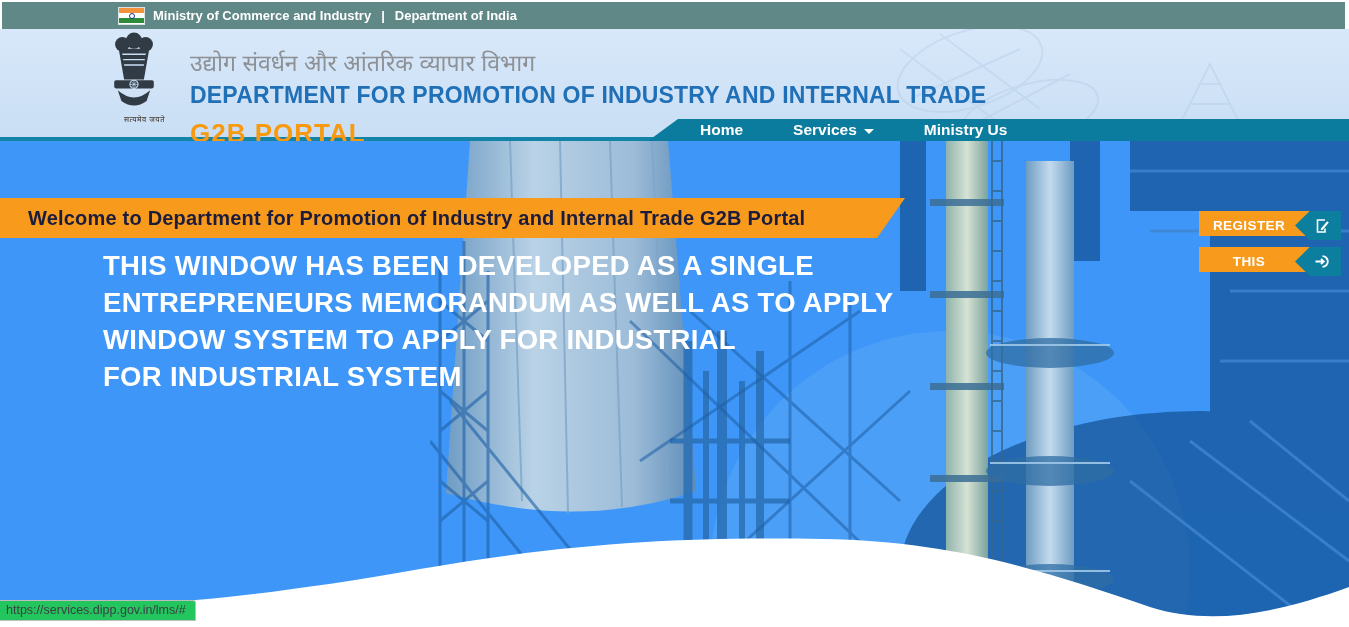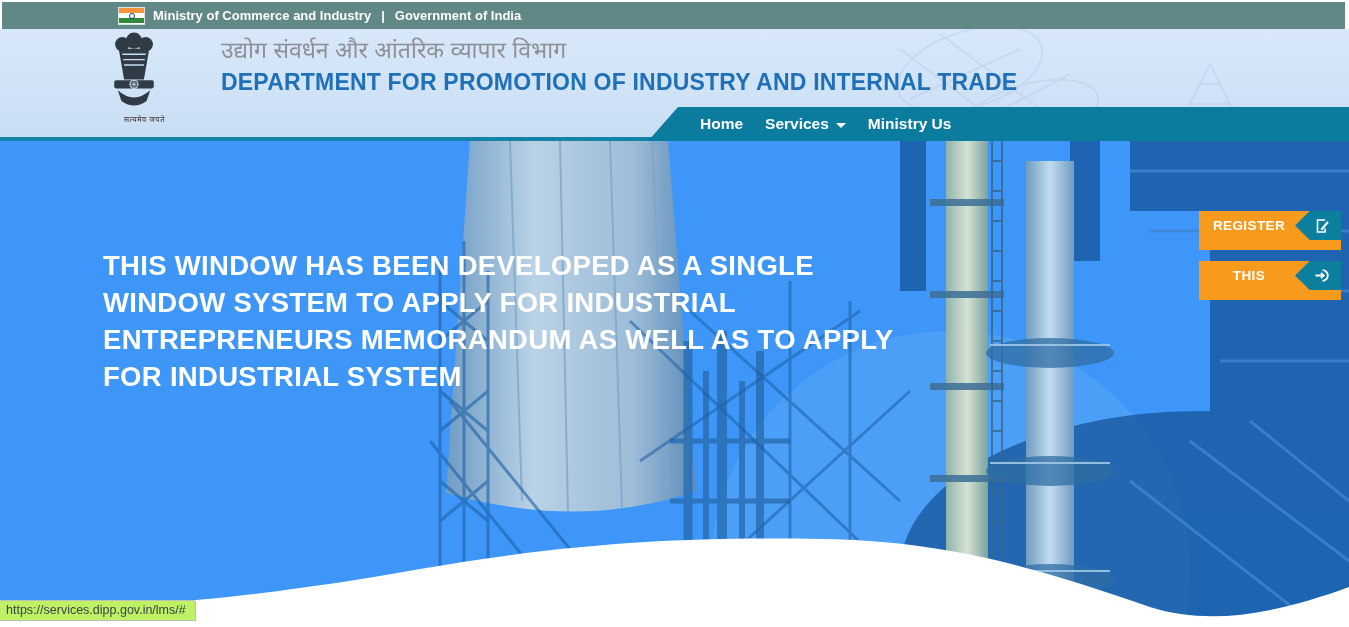--- a/index.html
+++ b/index.html
@@ -26,31 +26,31 @@
 
   
   .header {
     position:absolute; top:29px; left:0; right:0; height:112px;
     background:linear-gradient(#d8e8fa,#c9def4);
     border-bottom:4px solid #1384a8;
   }
   .emblem { position:absolute; left:103px; top:3px; width:62px; height:102px; text-align:right; }
   .emblem svg { display:block; margin:0 auto; }
   .emblem-caption { font-size:7.5px; color:#3d3227; letter-spacing:.5px; margin-top:-2px; }
-  .titles { position:absolute; left:190px; top:5px;margin-left:31px; }
+  .titles { position:absolute; left:190px; top:18px; }
   .dept-hindi   { font-size:23px; color:#8d9094; line-height:32px; }
   .dept-english { font-size:23px; font-weight:bold; color:#2070b8; letter-spacing:.2px; margin-top:3px; }
   .portal-title { font-size:26px; font-weight:bold; color:#f8990f; letter-spacing:1px; margin-top:9px; }
   .header-watermark { position:absolute; left:880px; top:0; width:400px; height:104px; opacity:.5; }
 
   
   .nav {
-    position:absolute; right:0; bottom:-4px; left:648px; height:34px;
+    position:absolute; right:0; bottom:-4px; left:648px; height:22px;
     background:#0b7c9e; clip-path:polygon(30px 0, 100% 0, 100% 100%, 0 100%);
-    display:flex; align-items:center; gap:22px; padding-left:52px;
+    display:flex; align-items:center; gap:50px; padding-left:52px;
   }
   .nav-item { color:#ffffff; font-size:15.5px; font-weight:bold; cursor:pointer;
               display:flex; align-items:center; gap:7px; }
   .caret { width:0; height:0; border-left:5px solid transparent;
            border-right:5px solid transparent; border-top:5px solid #ffffff; margin-top:2px; }
 
   
   .hero { position:absolute; top:141px; left:0; right:0; bottom:0; background:#3e97f8; overflow:hidden; }
   .hero-art { position:absolute; left:430px; top:0; width:919px; height:486px; }
 
@@ -58,52 +58,52 @@
     position:absolute; left:0; top:57px; width:905px; height:40px;
     background:#f89b1c; clip-path:polygon(0 0, 100% 0, calc(100% - 28px) 100%, 0 100%);
     color:#1c1c3c; font-size:20px; font-weight:600; letter-spacing:.2px;
     line-height:40px; padding-left:28px; white-space:nowrap;
   }
   .headline { position:absolute; left:103px; top:106px; width:800px;
               color:#ffffff; font-size:27.5px; font-weight:800;
               line-height:37px; letter-spacing:.3px; }
 
   .cta-group { position:absolute; right:8px; top:70px; display:flex; flex-direction:column; gap:11px; }
-  .cta-button { position:relative; width:142px; height:39px; background:#f89b1c; cursor:pointer; }
+  .cta-button { position:relative; width:142px; height:25px; background:#f89b1c; cursor:pointer; }
   .cta-label { position:absolute; left:0; top:0; width:100px; text-align:center;
                line-height:29px; color:#ffffff; font-size:13.5px; font-weight:bold; letter-spacing:.4px; }
   .cta-chevron { position:absolute; right:0; top:0; width:46px; height:29px; background:#0d7f9e;
                  clip-path:polygon(0 50%, 32% 0, 100% 0, 100% 100%, 32% 100%);
                  display:flex; align-items:center; justify-content:center; }
   .cta-chevron svg { margin-left:8px; }
 
   .wave { position:absolute; left:0; bottom:0; width:1349px; height:100px; }
 
   
   .link-tooltip {
     position:absolute; left:0; bottom:6px;
-    background:#bef264; border:1px solid #bdbdbd; border-left:none;
+    background:#22c55e; border:1px solid #bdbdbd; border-left:none;
     border-top-right-radius:3px;
     font-size:12.5px; color:#3c4043; padding:2px 9px 3px 6px; white-space:nowrap;
   }
 </style>
 </head>
 <body>
 
 <div class="top-bar">
   <div class="flag">
     <div class="saffron"></div>
       <div class="white"></div>
       <div class="green"></div>
     <div class="chakra"></div>
   </div>
   <div class="top-bar-text">
     <span>Ministry of Commerce and Industry</span>
     <span>|</span>
-    <span>Government of India</span>
+    <span>Department of India</span>
   </div>
 </div>
 
 <div class="header">
 
   <svg class="header-watermark" viewBox="0 0 400 104" fill="none">
     <g stroke="#b9d0ea" stroke-width="2">
       <ellipse cx="90" cy="40" rx="75" ry="38" transform="rotate(-18 90 40)"></ellipse>
       <ellipse cx="150" cy="85" rx="70" ry="30" transform="rotate(-15 150 85)"></ellipse>
       <path d="M20 20 L120 95 M60 5 L160 80 M30 70 L140 20 M85 100 L190 45"></path>
@@ -124,20 +124,21 @@
       </g>
       <circle cx="30" cy="57.5" r="4.5" fill="none" stroke="#c9def4" stroke-width="1.2"></circle>
       <path d="M30 53 v9 M25.5 57.5 h9 M27 54.5 l6 6 M33 54.5 l-6 6" stroke="#c9def4" stroke-width="0.8"></path>
     </svg>
     <div class="emblem-caption">सत्यमेव जयते</div>
   </div>
 
   <div class="titles">
     <div class="dept-hindi">उद्योग संवर्धन और आंतरिक व्यापार विभाग</div>
     <div class="dept-english">DEPARTMENT FOR PROMOTION OF INDUSTRY AND INTERNAL TRADE</div>
+    <div class="portal-title">G2B PORTAL</div>
   </div>
 
   <div class="nav">
     <div class="nav-item">
       <span>Home</span>
     </div>
     <div class="nav-item">
       <span>Services</span>
       <span class="caret"></span>
     </div>
@@ -223,25 +224,26 @@
     <g fill="#2f6ea5" opacity="0.75">
       <ellipse cx="620" cy="212" rx="64" ry="15"></ellipse>
       <ellipse cx="620" cy="330" rx="64" ry="15"></ellipse>
       <ellipse cx="620" cy="438" rx="64" ry="15"></ellipse>
     </g>
     <g stroke="#9ec7e8" stroke-width="2" opacity="0.9">
       <path d="M560 204 h120 M560 322 h120 M560 430 h120"></path>
     </g>
   </svg>
 
+  <div class="welcome-banner">Welcome to Department for Promotion of Industry and Internal Trade G2B Portal</div>
 
   <div class="headline">
     <div>THIS WINDOW HAS BEEN DEVELOPED AS A SINGLE</div>
+    <div>ENTREPRENEURS MEMORANDUM AS WELL AS TO APPLY</div>
     <div>WINDOW SYSTEM TO APPLY FOR INDUSTRIAL</div>
-    <div>ENTREPRENEURS MEMORANDUM AS WELL AS TO APPLY</div>
     <div>FOR INDUSTRIAL SYSTEM</div>
   </div>
 
   <div class="cta-group">
     <div class="cta-button">
       <span class="cta-label">REGISTER</span>
       <span class="cta-chevron">
         <svg width="16" height="16" viewBox="0 0 16 16" fill="none" stroke="#ffffff" stroke-width="1.6">
           <path d="M11 2 H3.5 V14 H11 V10.5"></path>
           <path d="M7 10.5 L13.2 3.2 L14.8 4.6 L8.8 11.8 L6.8 12.3 Z" fill="#ffffff" stroke="none"></path>

